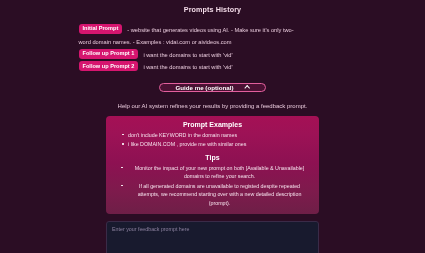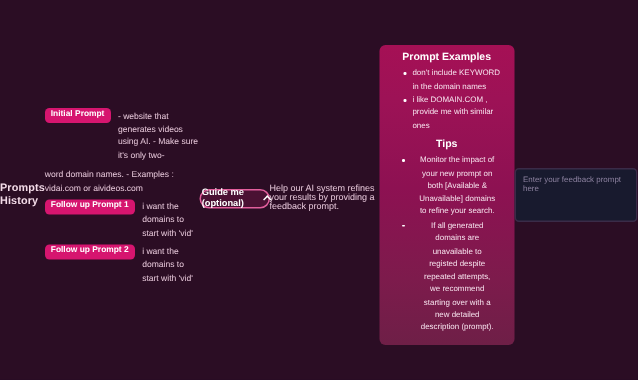--- a/index.html
+++ b/index.html
@@ -8,21 +8,21 @@
     width: 425px; height: 253px;
     background: #2b0d24;
     font-family: "Liberation Sans", sans-serif;
     overflow: hidden;
   }
   .app {
     width: 425px; height: 253px;
     background: #2b0d24;
     position: relative;
     display: flex;
-    flex-direction: row;
+    flex-direction: column;
     align-items: center;
   }
 
   
   .page-title {
     margin-top: 5px;
     font-size: 7.2px;
     font-weight: bold;
     color: #f3dbe8;
     letter-spacing: .1px;

